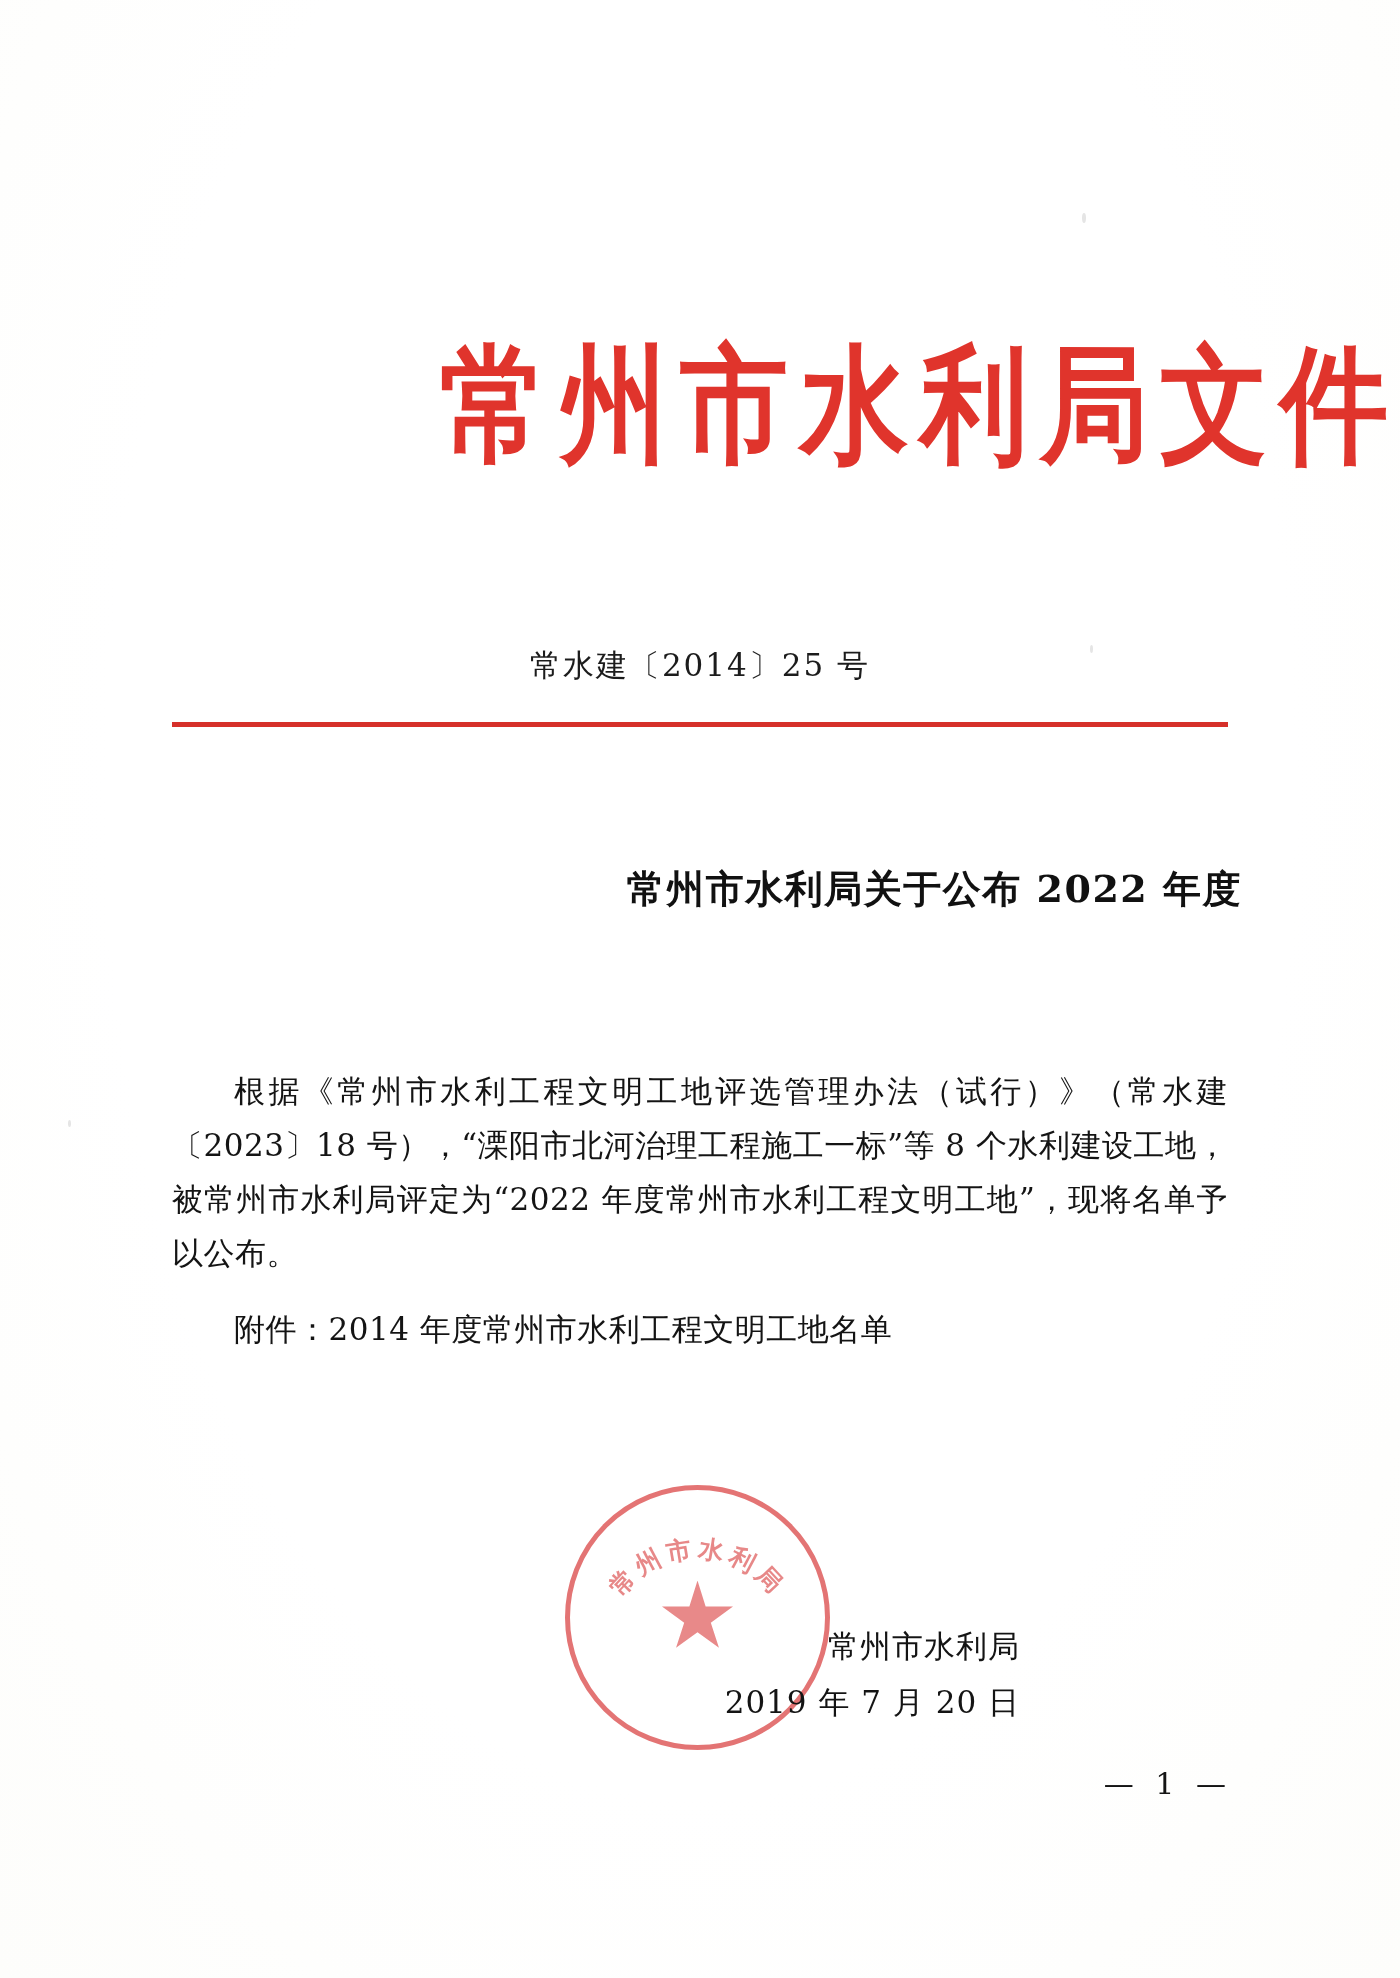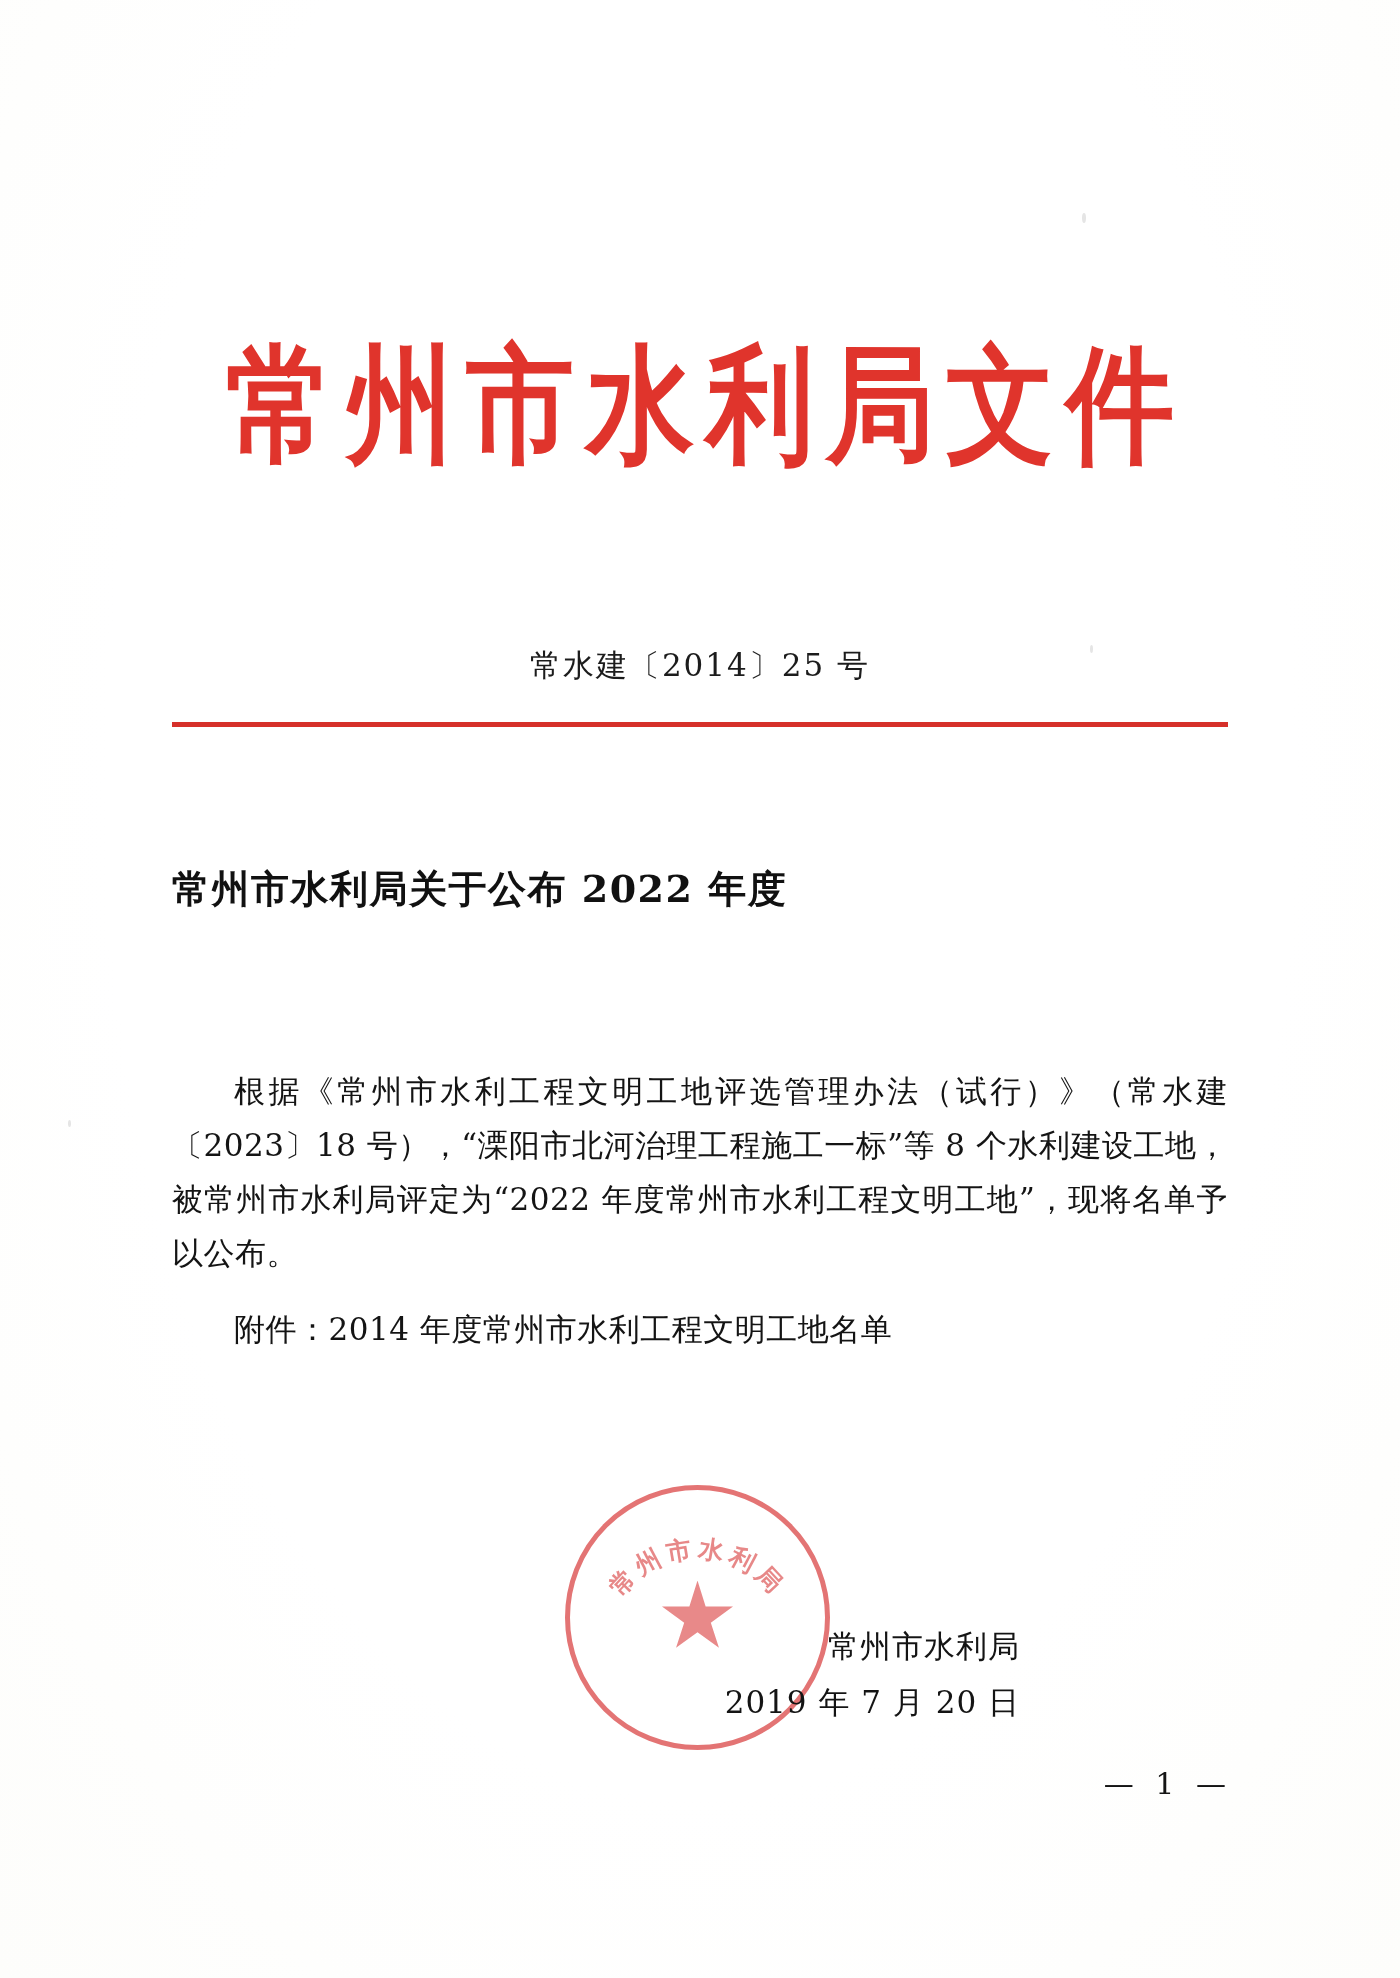--- a/index.html
+++ b/index.html
@@ -31,21 +31,21 @@
     border-radius: 50%;
     opacity: .55;
   }
 
   
   .masthead {
     position: absolute;
     top: 350px;
     left: 0;
     right: 0;
-    text-align: center;
+    text-align: right;
   }
   .masthead-title {
     font-family: "DejaVu Serif", "Liberation Serif", serif;
     font-weight: 700;
     font-size: 108px;
     letter-spacing: 12px;
     color: #e0342c;
     line-height: 1;
     text-indent: 12px;
     white-space: nowrap;
@@ -72,23 +72,23 @@
     left: 172px;
     width: 1056px;
     height: 5px;
     background: #d6302a;
   }
 
   
   .doc-title {
     position: absolute;
     top: 858px;
-    left: 172px;
+    left: 182px;
     width: 1060px;
-    text-align: left;
+    text-align: right;
     font-weight: 700;
     font-size: 38px;
     line-height: 1.62;
     letter-spacing: 1.5px;
     color: #111;
   }
 
   
   .body-block {
     position: absolute;

